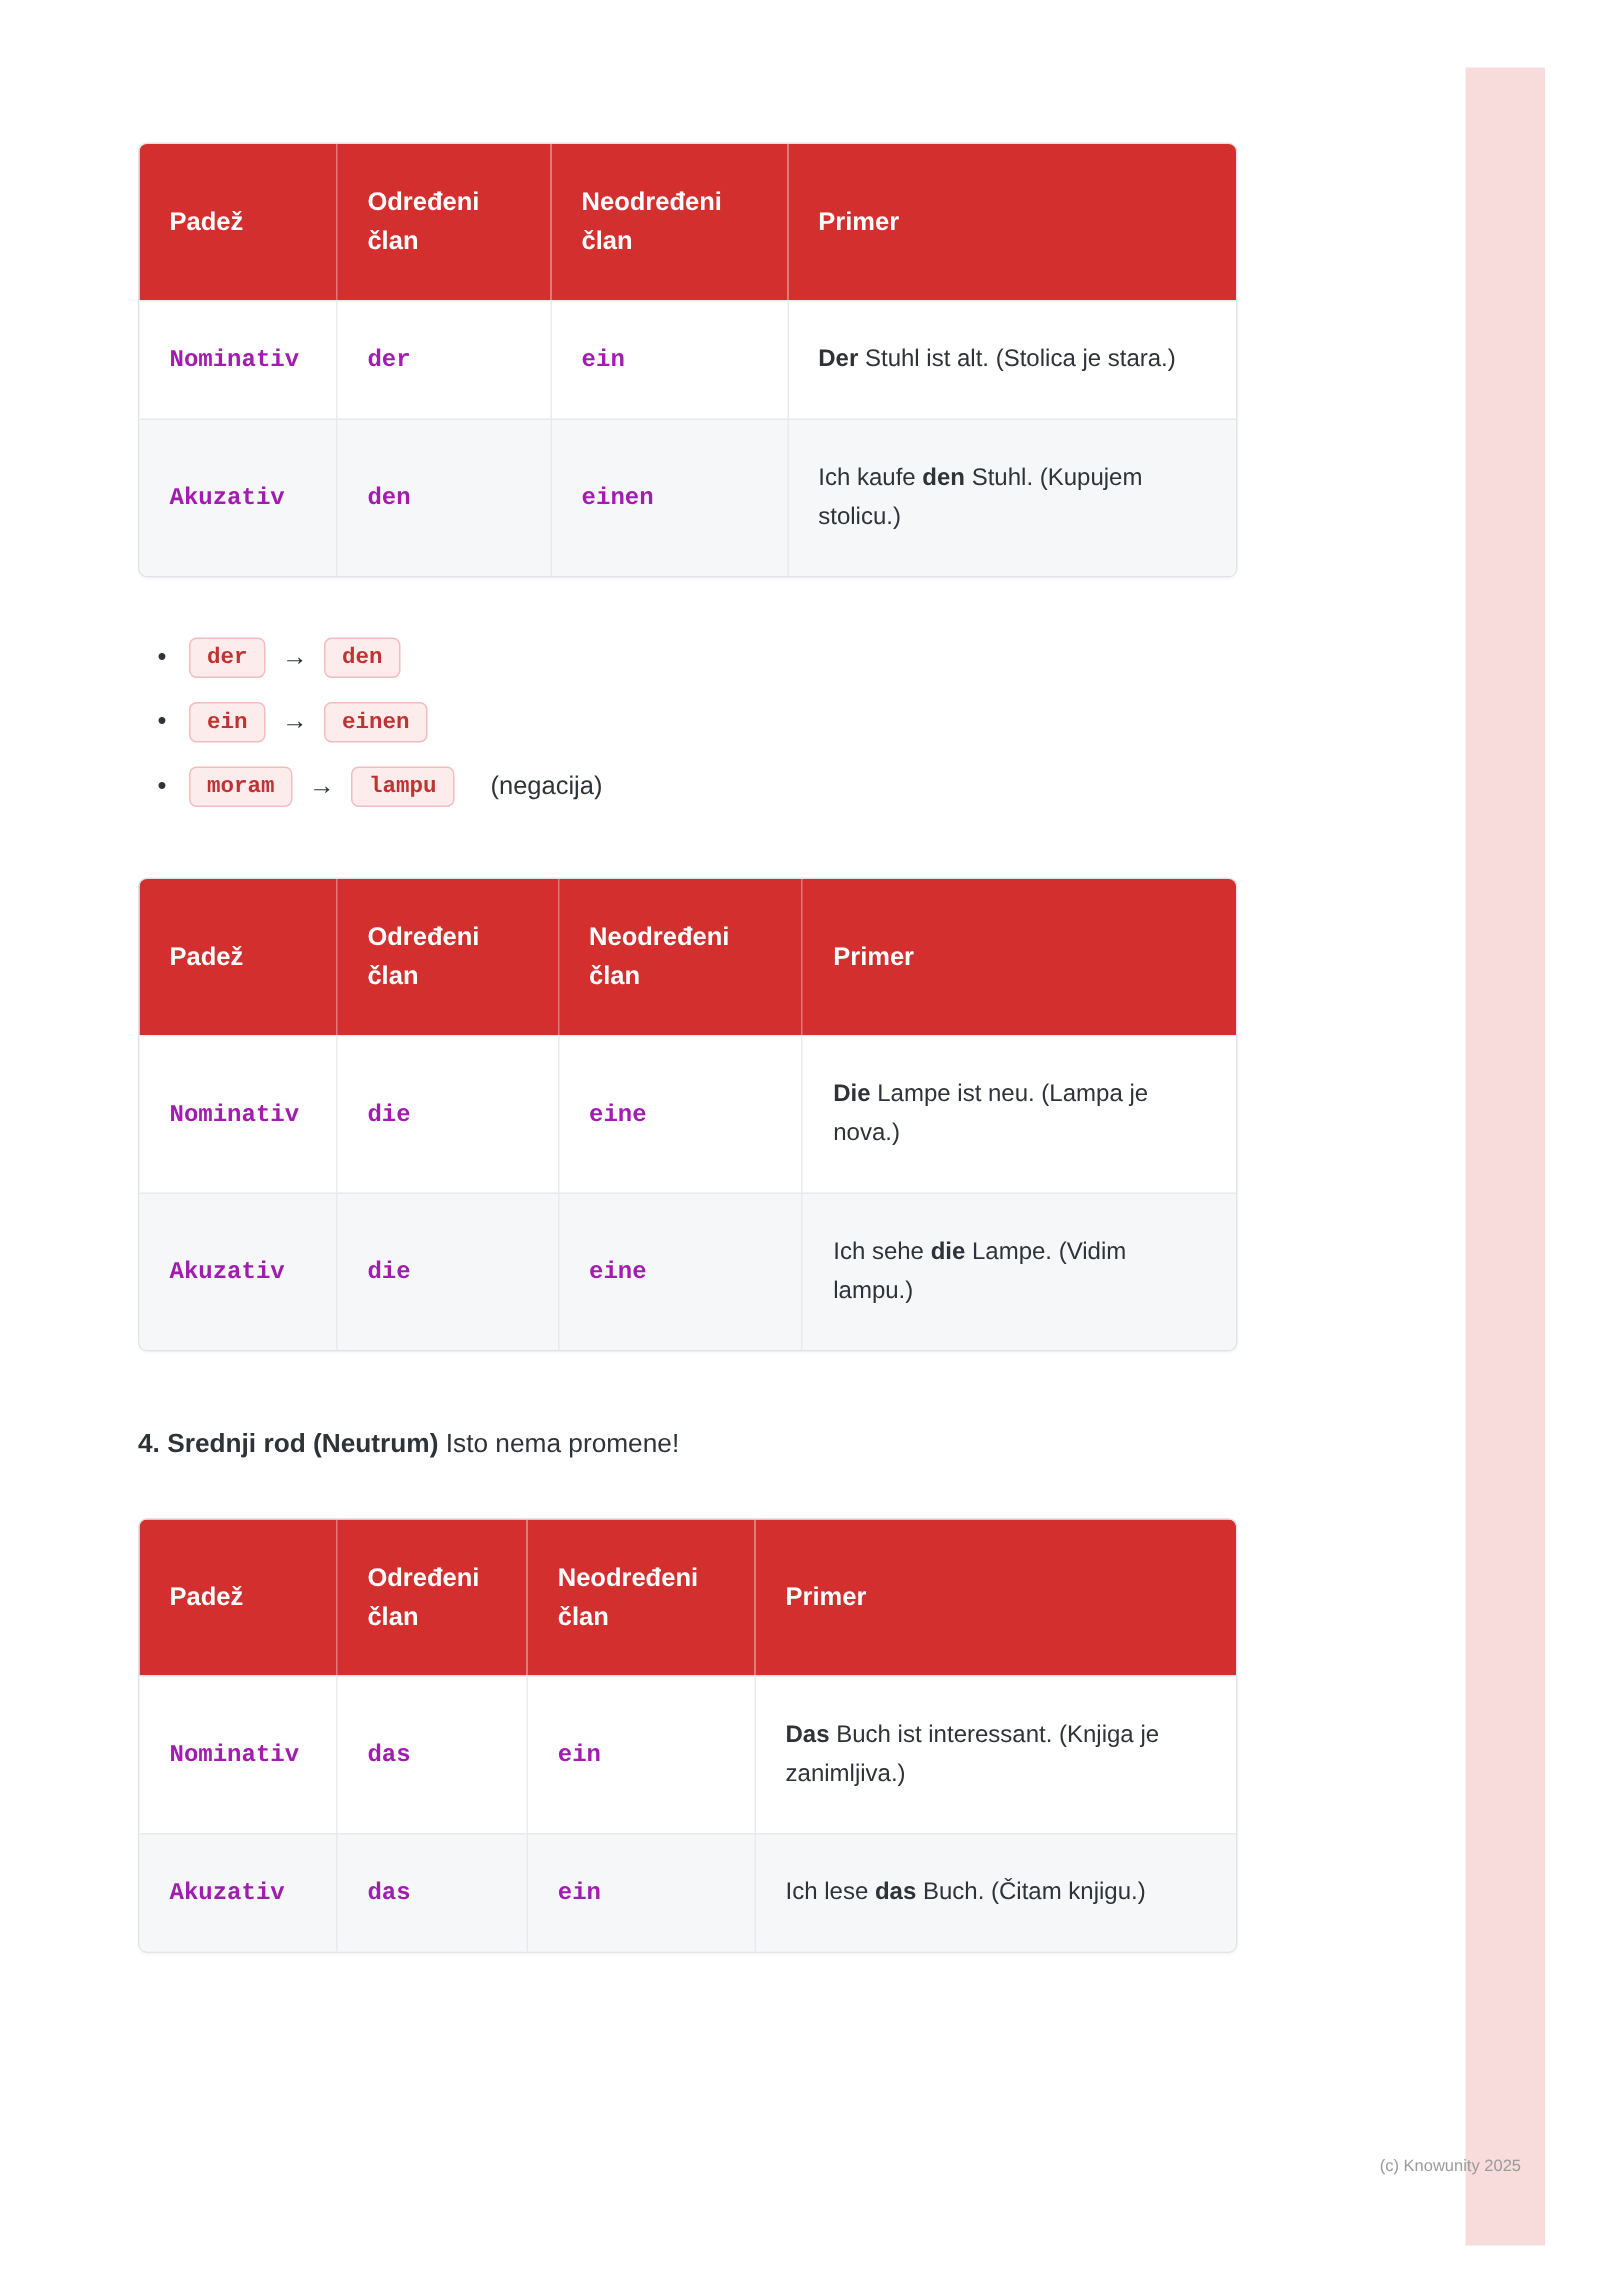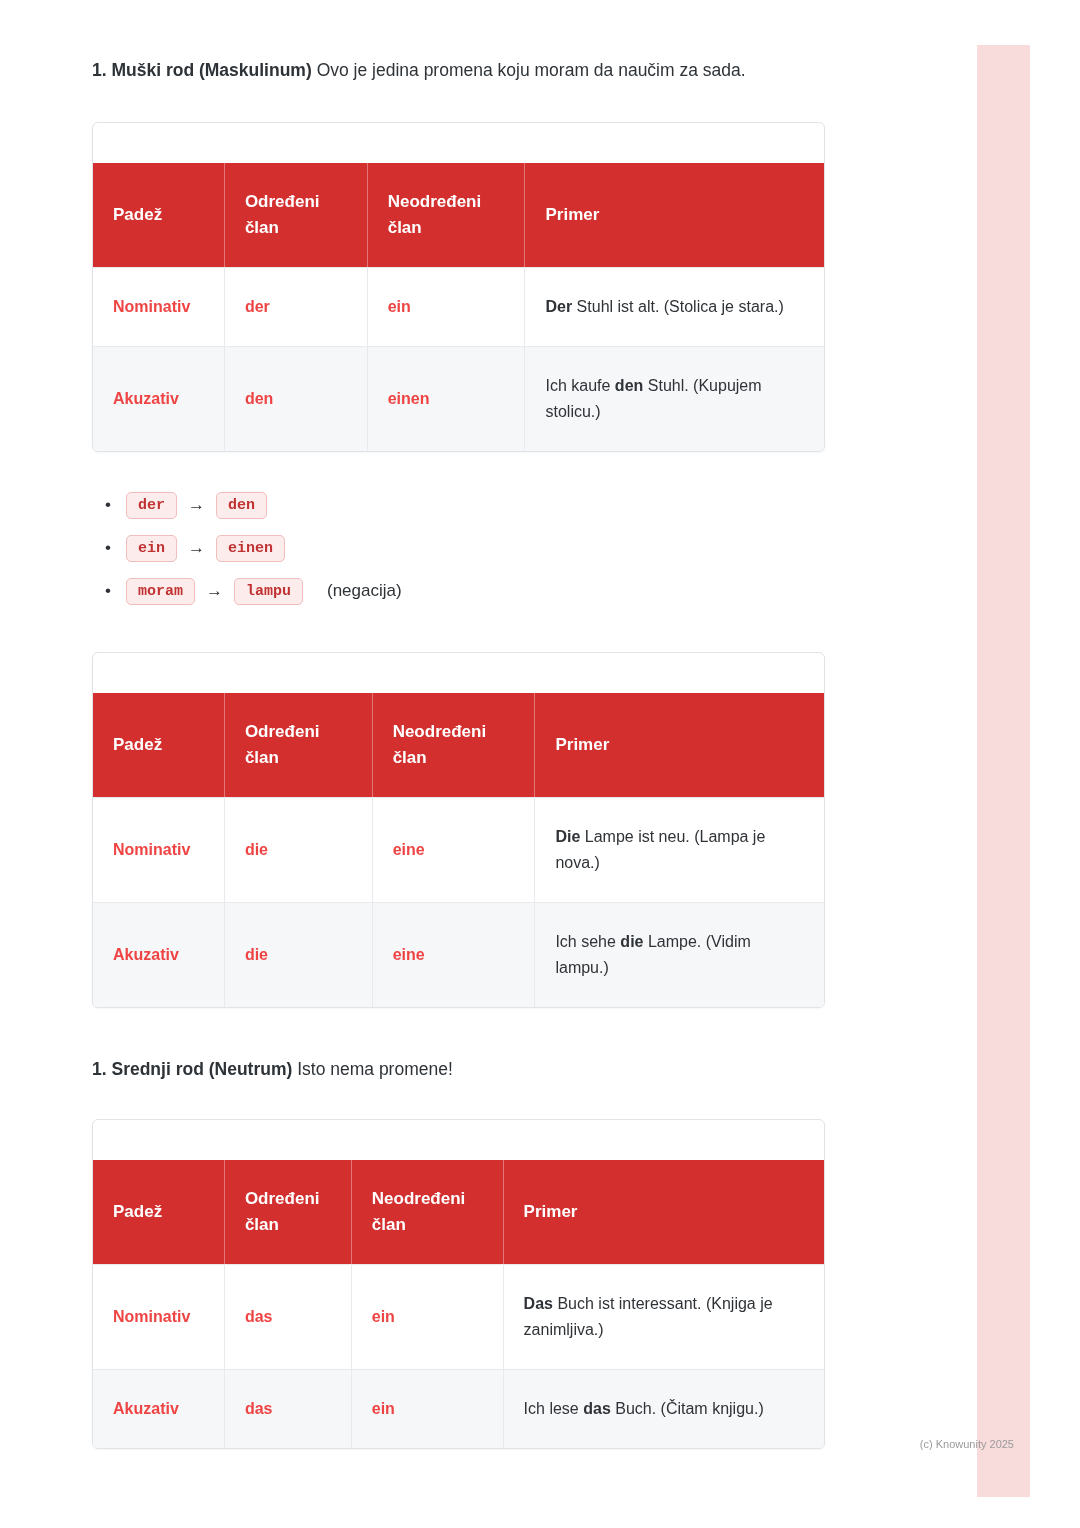--- a/index.html
+++ b/index.html
@@ -29,36 +29,36 @@
 
   .table-wrap {
     margin-top: 38px;
     border: 1px solid #e0e3e7;
     border-radius: 6px;
     overflow: hidden;
     box-shadow: 0 1px 2px rgba(0,0,0,0.04);
   }
   .tw2 { margin-top: 46px; }
   .tw3 { margin-top: 36px; }
-  table { width: 100%; border-collapse: separate; border-spacing: 0; margin-top: 40px; }
+  table { width: 100%; border-collapse: separate; border-spacing: 0; }
   th {
     background: #d32f2f; color: #ffffff; font-weight: 700;
     font-size: 17px; line-height: 26px; text-align: left;
     padding: 26px 20px; vertical-align: middle;
   }
   th + th { border-left: 1px solid rgba(255,255,255,0.35); }
   td {
     font-size: 16px; line-height: 26px;
     padding: 26px 20px; vertical-align: middle;
     border-top: 1px solid #e8eaed;
     background: #ffffff;
   }
   td + td { border-left: 1px solid #e8eaed; }
   tbody tr:nth-child(2) td { background: #f6f7f9; }
-  .c-case, .c-art { font-weight: 700; color: #ef4444; }
+  .c-case, .c-art { font-weight: 700; color: #a21caf; font-family: Liberation Mono, monospace; }
   .c-ex strong { font-weight: 700; }
 
   .chips { margin-top: 38px; list-style: none; padding-left: 13px; }
   .chips li { display: flex; align-items: center; height: 30px; margin-bottom: 13px; }
   .bullet { color: #2f3337; font-size: 17px; margin-right: 15px; }
   .chip {
     display: inline-block;
     font-family: "Liberation Mono", monospace;
     font-size: 15px; font-weight: 700; color: #c13333;
     background: #fdecec; border: 1px solid #f1bdbd;
@@ -73,24 +73,20 @@
   }
 </style>
 </head>
 <body>
 
 <div class="side-stripe"></div>
 
 <div class="content">
 
   <section>
-    <p class="heading">
-      <strong>1. Muški rod (Maskulinum)</strong>
-      <span>Ovo je jedina promena koju moram da naučim za sada.</span>
-    </p>
 
     <div class="table-wrap">
       <table>
         <colgroup>
             <col style="width:131px">
             <col style="width:143px">
             <col style="width:158px">
             <col style="width:301px">
           </colgroup>
         <thead>
@@ -174,21 +170,21 @@
             <td class="c-art">eine</td>
             <td class="c-ex"><span>Ich sehe </span><strong>die</strong><span> Lampe. (Vidim lampu.)</span></td>
           </tr>
         </tbody>
       </table>
     </div>
   </section>
 
   <section>
     <p class="heading h3">
-      <strong>1. Srednji rod (Neutrum)</strong>
+      <strong>4. Srednji rod (Neutrum)</strong>
       <span>Isto nema promene!</span>
     </p>
 
     <div class="table-wrap tw3">
       <table>
         <colgroup>
             <col style="width:131px">
             <col style="width:127px">
             <col style="width:152px">
             <col style="width:323px">

